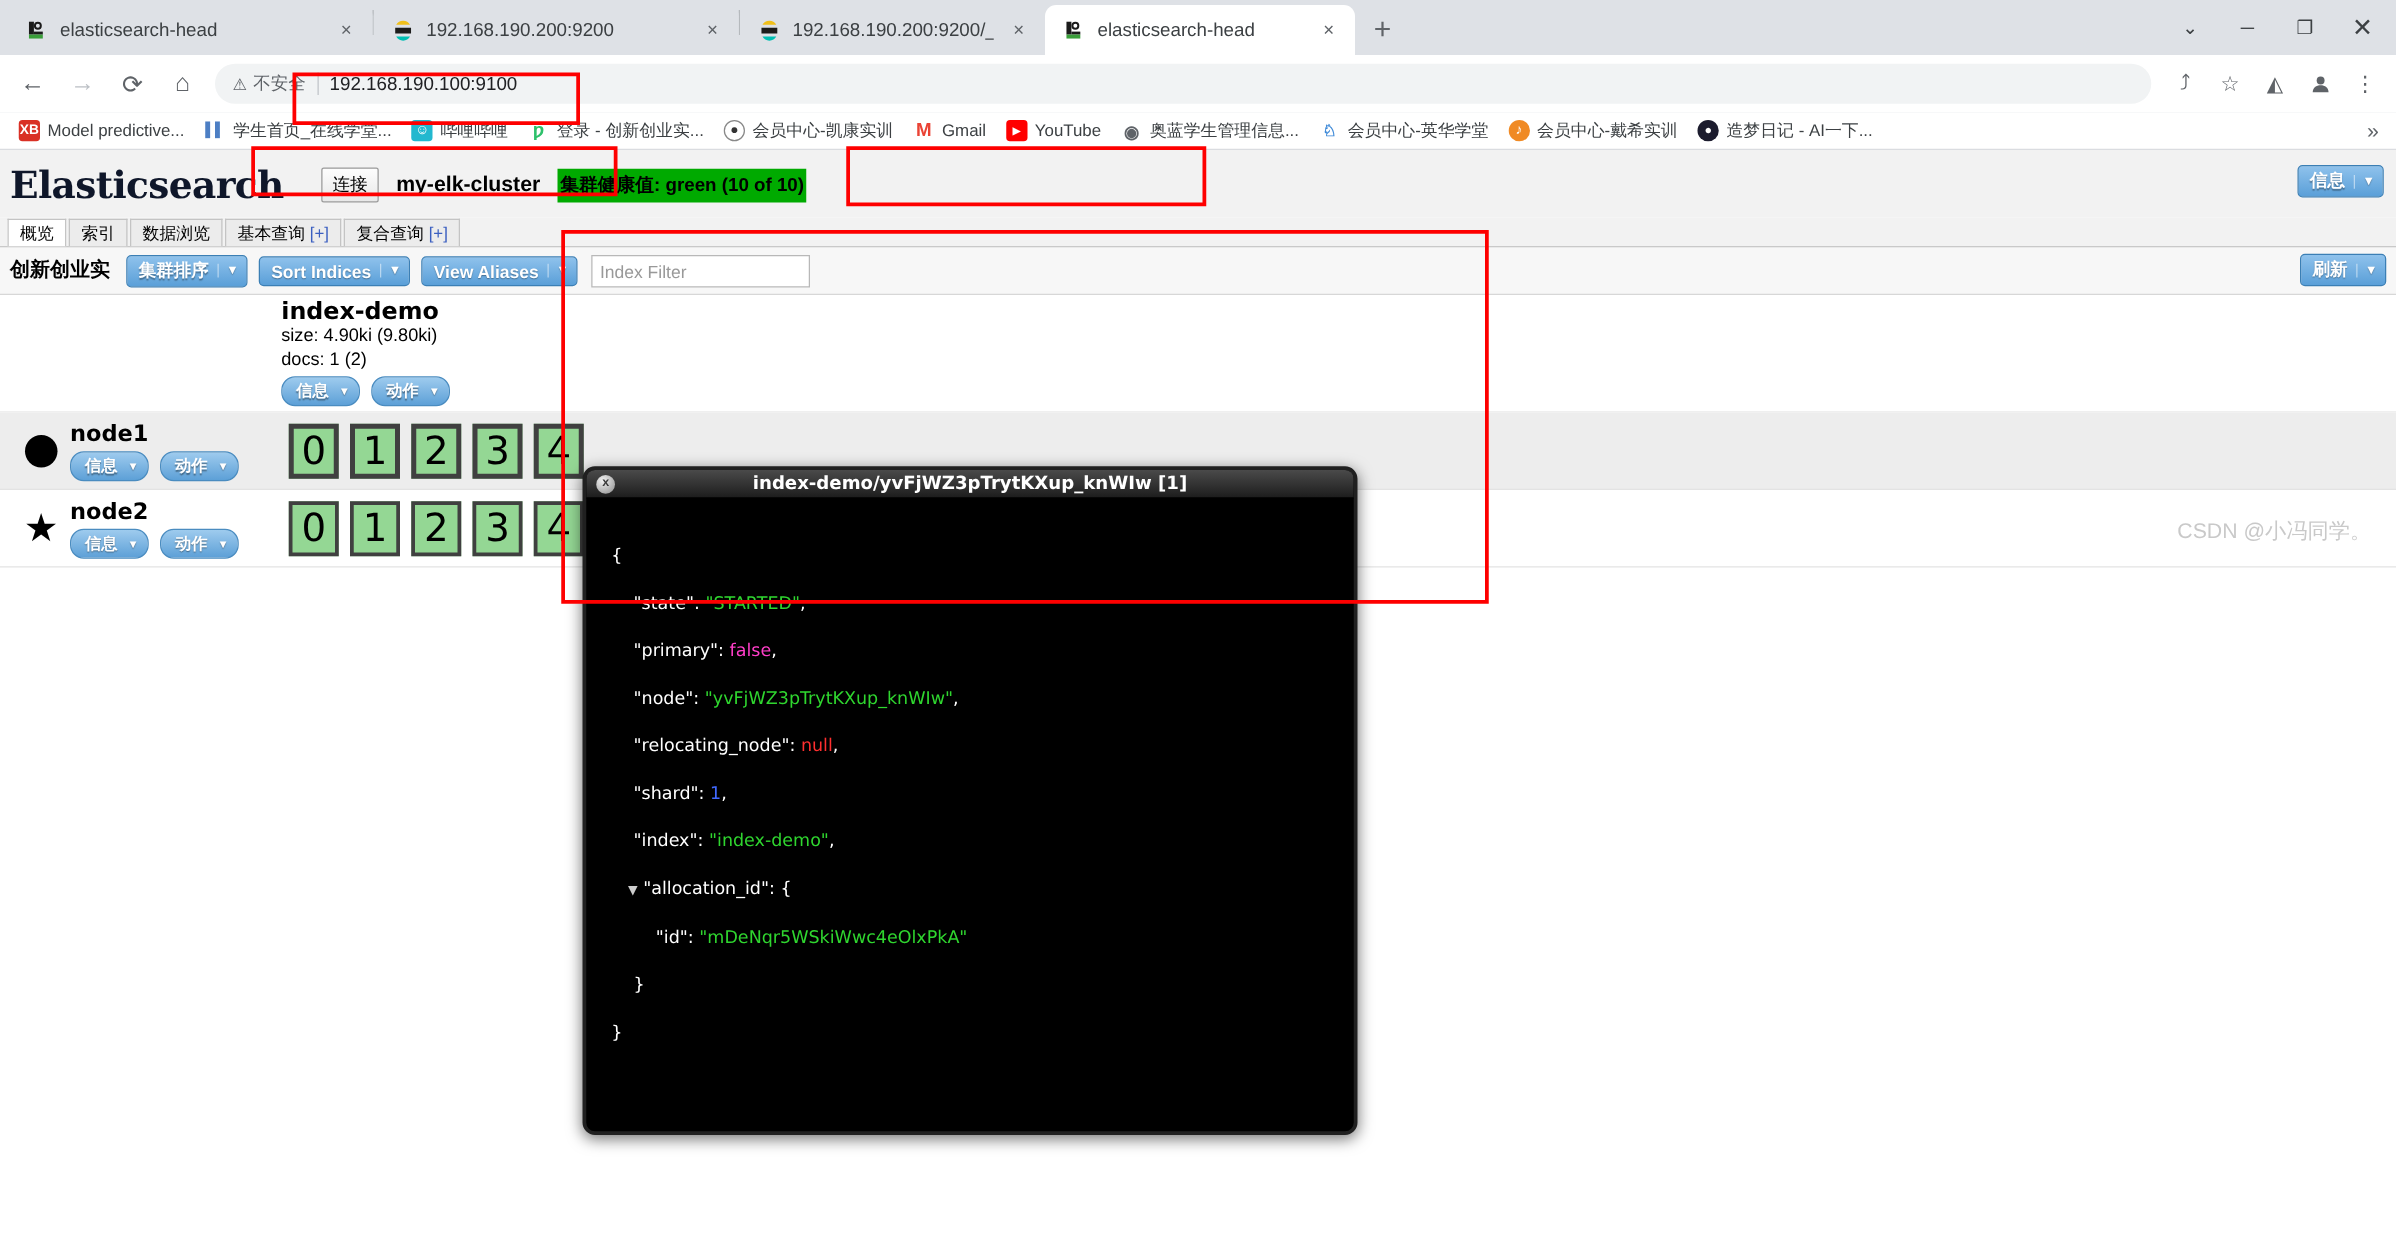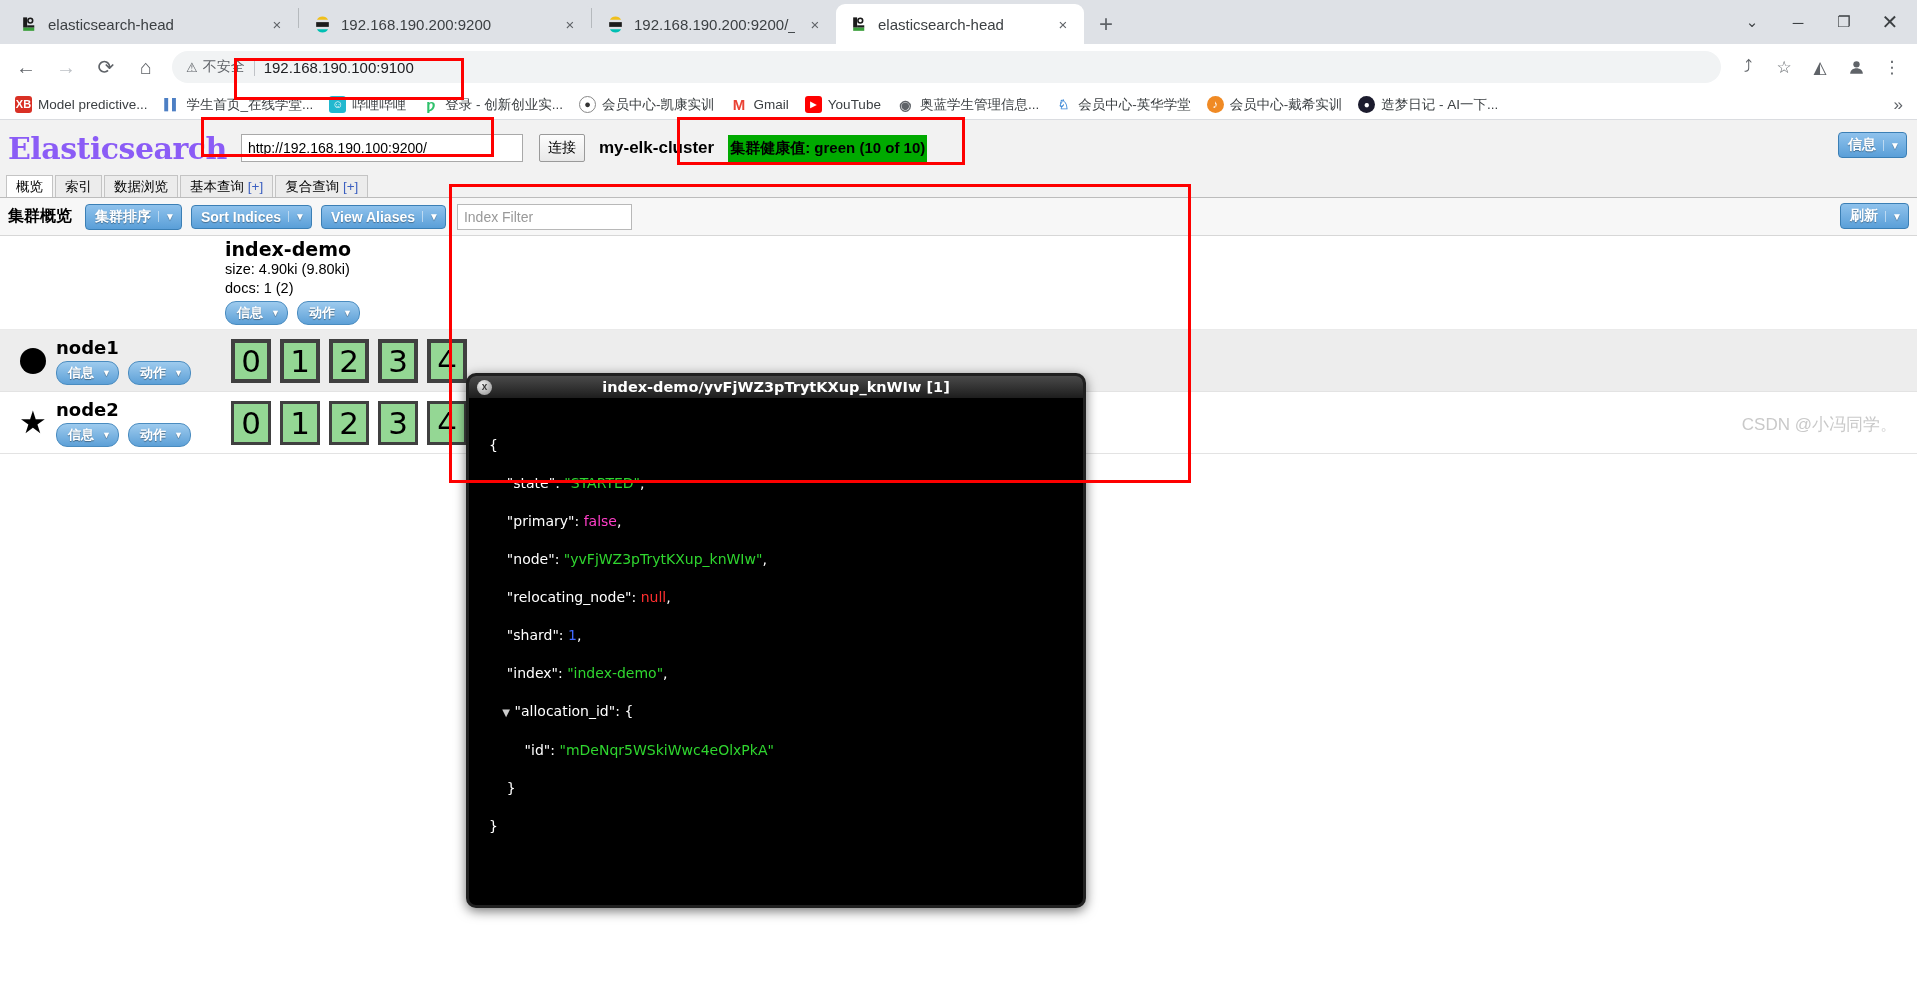--- a/index.html
+++ b/index.html
@@ -91,21 +91,21 @@
   .bm-overflow { margin-left:auto; padding-right:6px; color:#5f6368; font-size:17px; }
 
   
   #es-app { position:relative; background:#fff; }
   .es-header {
     display:flex; align-items:center; gap:0; padding:6px 0 4px 8px;
     background:#f2f2f2; height:54px; position:relative;
   }
   .es-logo {
     font-family:"DejaVu Serif", serif; font-weight:bold; font-size:30px;
-    color:#8b5cf6; letter-spacing:-0.5px; margin-right:14px; white-space:nowrap;
+    color:#0f172a; letter-spacing:-0.5px; margin-right:14px; white-space:nowrap;
   }
   .es-url-input {
     width:282px; height:28px; border:1px solid #a9a9a9; background:#fff;
     font-size:14px; padding:2px 6px; font-family:"Liberation Sans", sans-serif;
     color:#000;
   }
   .es-connect {
     margin-left:16px; height:28px; min-width:44px; padding:2px 8px;
     border:1px solid #9a9a9a; background:linear-gradient(#fdfdfd,#e8e8e8);
     font-size:14px; color:#000; border-radius:2px;
@@ -386,40 +386,39 @@
         <span>造梦日记 - AI一下...</span>
       </div>
     <div class="bm-overflow">»</div>
   </div>
 </div>
 
 <div id="es-app">
 
   <div class="es-header">
     <div class="es-logo">Elasticsearch</div>
-    <input class="es-url-input" value="http://192.168.190.100:9200/" style="">
     <button class="es-connect">连接</button>
     <div class="es-cluster-name">my-elk-cluster</div>
     <div class="es-health">集群健康值: green (10 of 10)</div>
     <div class="es-info-btn">
       <span>信息</span>
       <span class="cap">▼</span>
     </div>
   </div>
 
   <div class="es-tabs">
     <div class="es-tab active"><span>概览</span></div>
     <div class="es-tab"><span>索引</span></div>
     <div class="es-tab"><span>数据浏览</span></div>
     <div class="es-tab"><span>基本查询</span> <span class="plus">[+]</span></div>
     <div class="es-tab"><span>复合查询</span> <span class="plus">[+]</span></div>
   </div>
 
   <div class="es-toolbar2">
-    <div class="es-section-title">集群概览</div>
+    <div class="es-section-title">创新创业实</div>
     <div class="blue-btn">
       <span>集群排序</span>
       <span class="cap">▼</span>
     </div>
     <div class="blue-btn">
       <span>Sort Indices</span>
       <span class="cap">▼</span>
     </div>
     <div class="blue-btn">
       <span>View Aliases</span>

